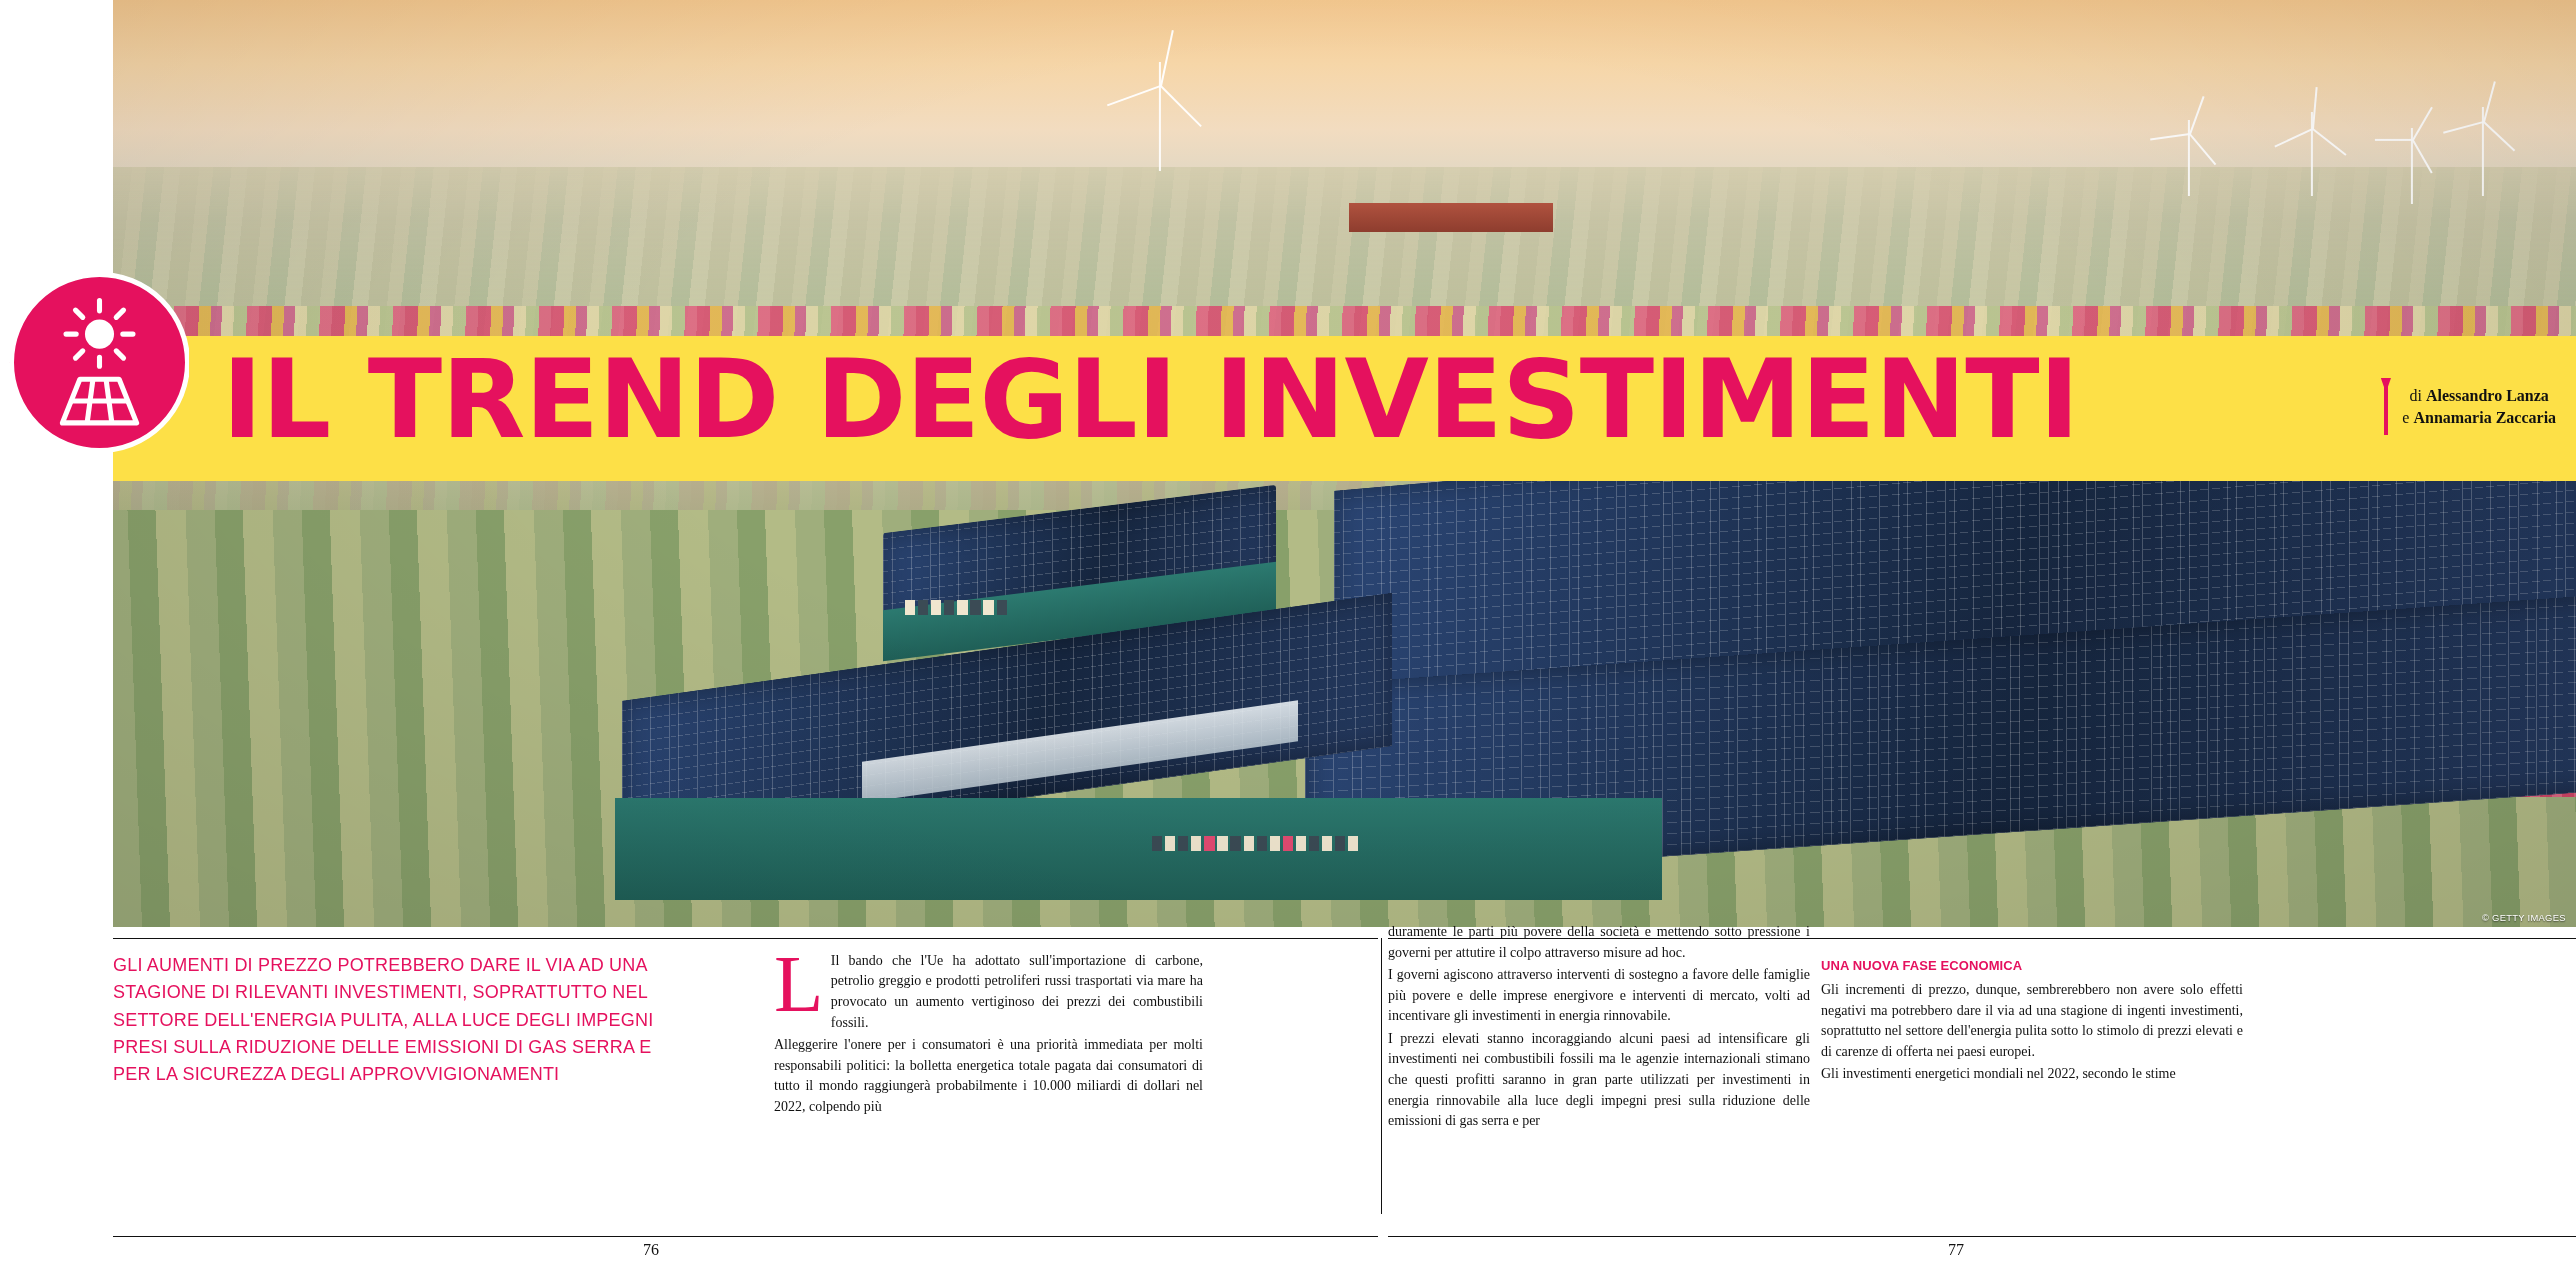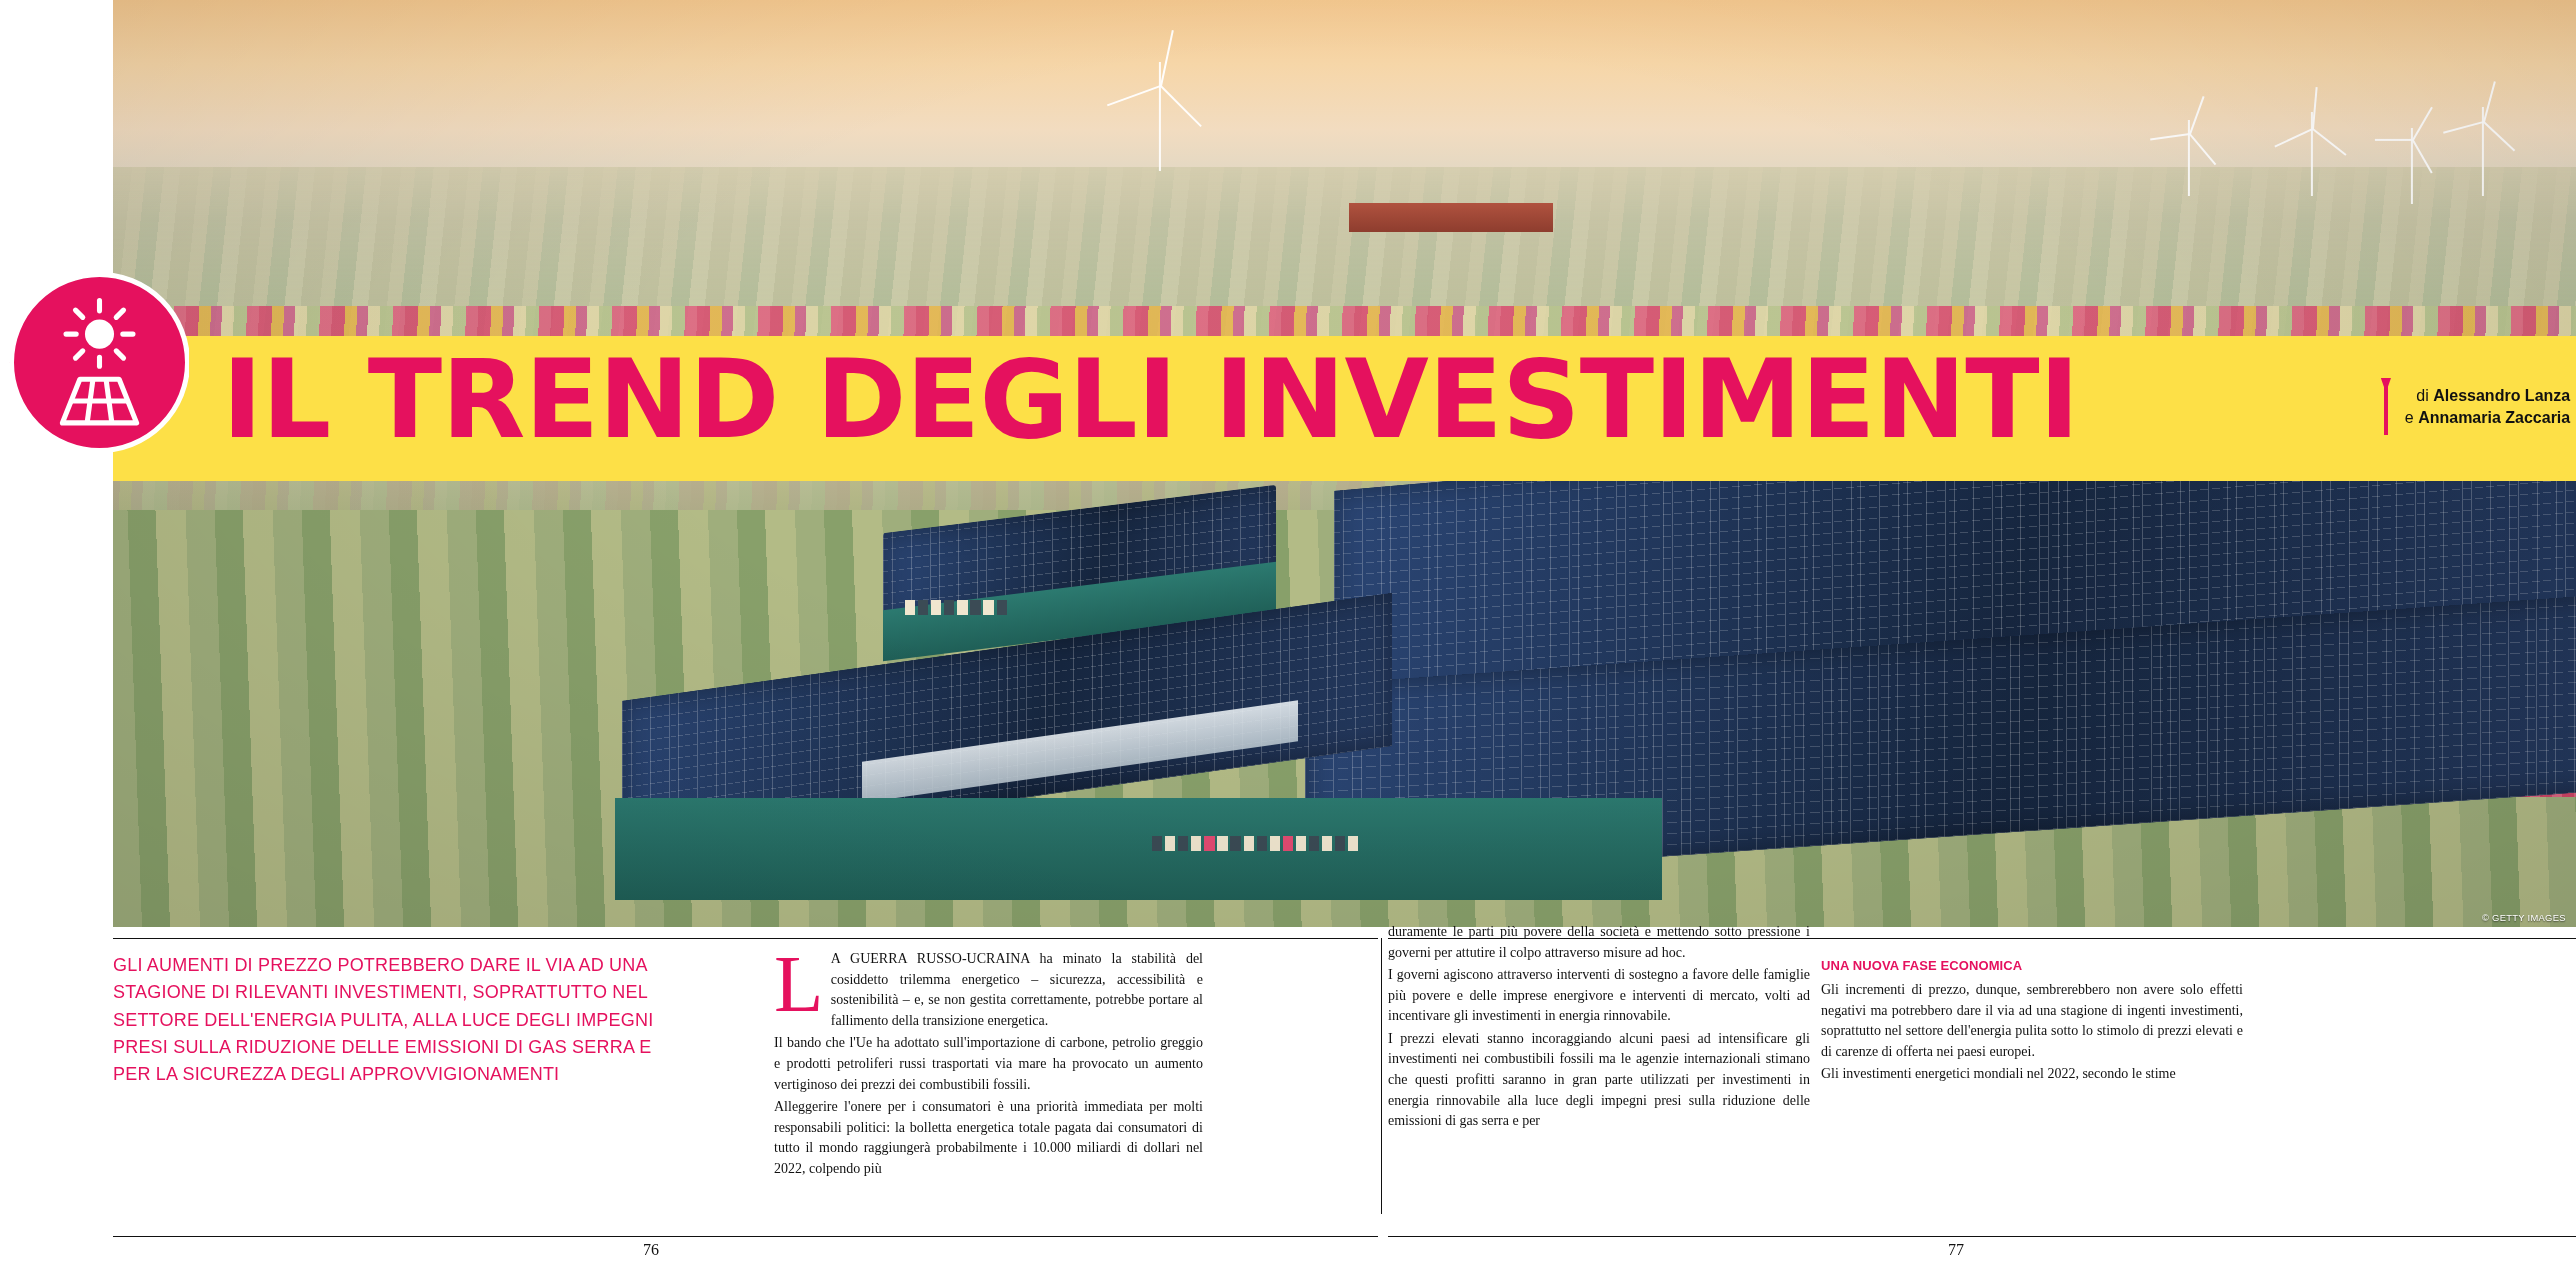--- a/index.html
+++ b/index.html
@@ -187,22 +187,22 @@
     border-radius: 50%;
     background: #e5115e;
     z-index: 5;
   }
   .badge svg { display:block; }
   .byline {
     position: absolute;
     right: 5.8px;
     top: 49px;
     width: 182px;
-    text-align: right;
-    font-family: Liberation Sans, sans-serif;
+    text-align: center;
+    font-family: Liberation Serif, serif;
     font-size: 16px;
     line-height: 1.35;
     color: #111111;
   }
   .byline .b { font-weight: bold; }
   .byline-bar {
     position: absolute;
     right: 188px;
     top: 45px;
     width: 3.6px;
@@ -413,21 +413,21 @@
   </div>
 
   <div class="rule-top" style="left:113px; top:938px; width:1265px;"></div>
   <div class="rule-top" style="left:1388px; top:938px; width:1188px;"></div>
   <div class="gutter-rule" style="left:1381px; top:938px; height:276px;"></div>
 
   <div class="deck">GLI AUMENTI DI PREZZO POTREBBERO DARE IL VIA AD UNA STAGIONE DI RILEVANTI INVESTIMENTI, SOPRATTUTTO NEL SETTORE DELL'ENERGIA PULITA, ALLA LUCE DEGLI IMPEGNI PRESI SULLA RIDUZIONE DELLE EMISSIONI DI GAS SERRA E PER LA SICUREZZA DEGLI APPROVVIGIONAMENTI</div>
 
   <div class="col" style="left:774px; top:949px; width:429px;">
     <p>
-      <span class="dropcap">L</span><span>A GUERRA RUSSO-UCRAINA ha minato la stabilità del cosiddetto trilemma energetico – sicurezza, accessibilità e sostenibilità – e, se non gestita correttamente, potrebbe portare al fallimento della transizione energetica.</span>
+      <span class="dropcap">L</span>
     </p>
     <p>Il bando che l'Ue ha adottato sull'importazione di carbone, petrolio greggio e prodotti petroliferi russi trasportati via mare ha provocato un aumento vertiginoso dei prezzi dei combustibili fossili.</p>
     <p>Alleggerire l'onere per i consumatori è una priorità immediata per molti responsabili politici: la bolletta energetica totale pagata dai consumatori di tutto il mondo raggiungerà probabilmente i 10.000 miliardi di dollari nel 2022, colpendo più</p>
   </div>
 
   <div class="col" style="left:1388px; top:915px; width:422px;margin-top:7px;">
     <p>duramente le parti più povere della società e mettendo sotto pressione i governi per attutire il colpo attraverso misure ad hoc.</p>
     <p>I governi agiscono attraverso interventi di sostegno a favore delle famiglie più povere e delle imprese energivore e interventi di mercato, volti ad incentivare gli investimenti in energia rinnovabile.</p>
     <p>I prezzi elevati stanno incoraggiando alcuni paesi ad intensificare gli investimenti nei combustibili fossili ma le agenzie internazionali stimano che questi profitti saranno in gran parte utilizzati per investimenti in energia rinnovabile alla luce degli impegni presi sulla riduzione delle emissioni di gas serra e per</p>
   </div>

